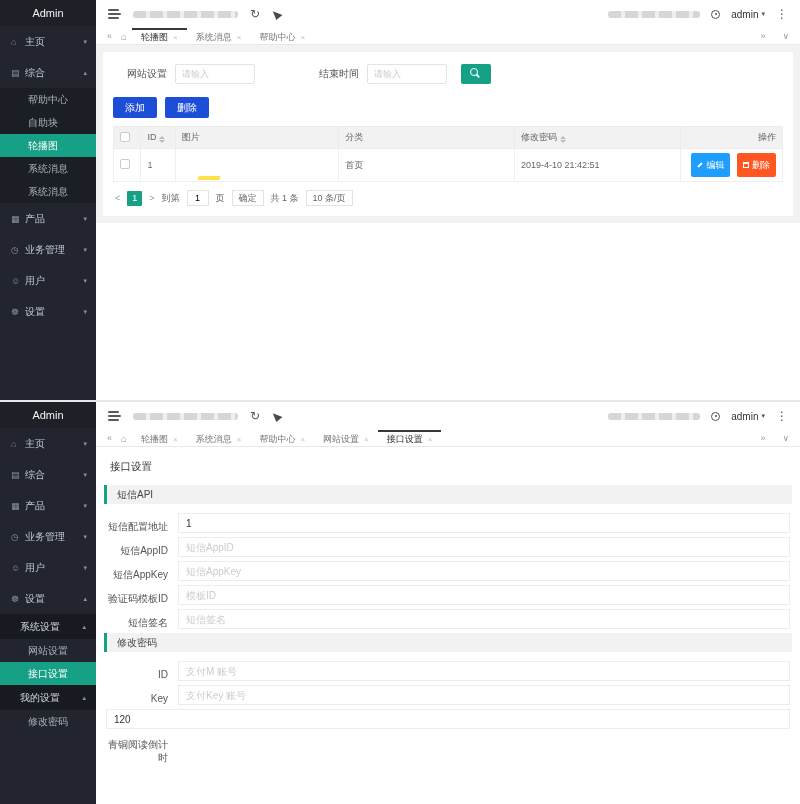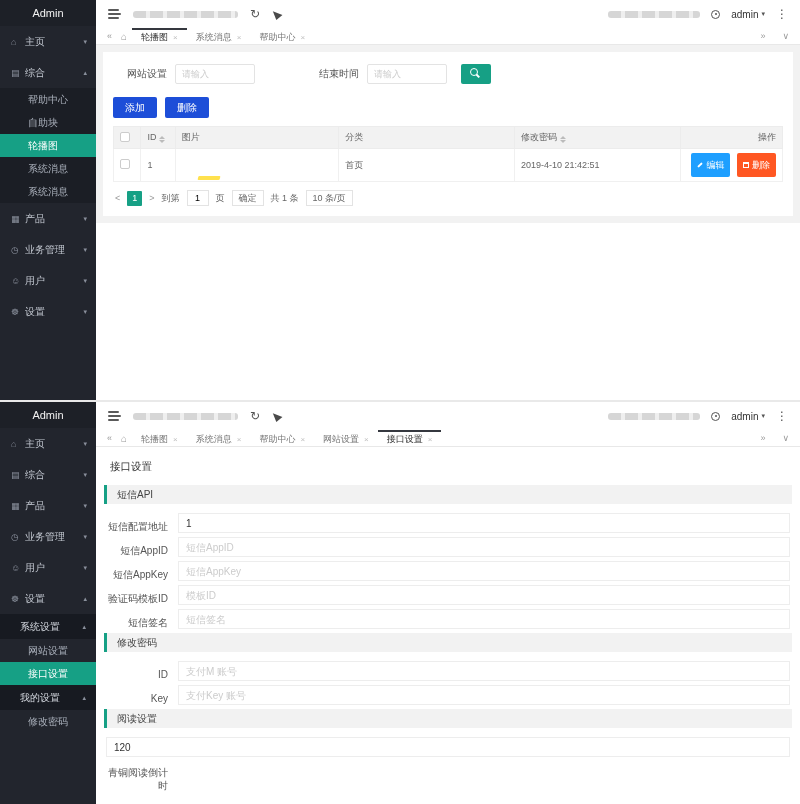--- a/index.html
+++ b/index.html
@@ -368,21 +368,20 @@
       <div class="secbar">修改密码</div>
       <div class="frow">
         <span class="flab">ID</span>
         <input class="finp" value="" placeholder="支付M 账号" style="">
       </div>
       <div class="frow">
         <span class="flab">Key</span>
         <input class="finp" value="" placeholder="支付Key 账号" style="">
       </div>
 
-      <div class="secbar">阅读设置</div>
       <div class="frow tall">
         <input class="finp" value="120" style="">
       </div>
       <div class="frow tall">
         <span class="flab">
           <span>青铜阅读倒计时</span>
         </span>
       </div>
 
     </div>

